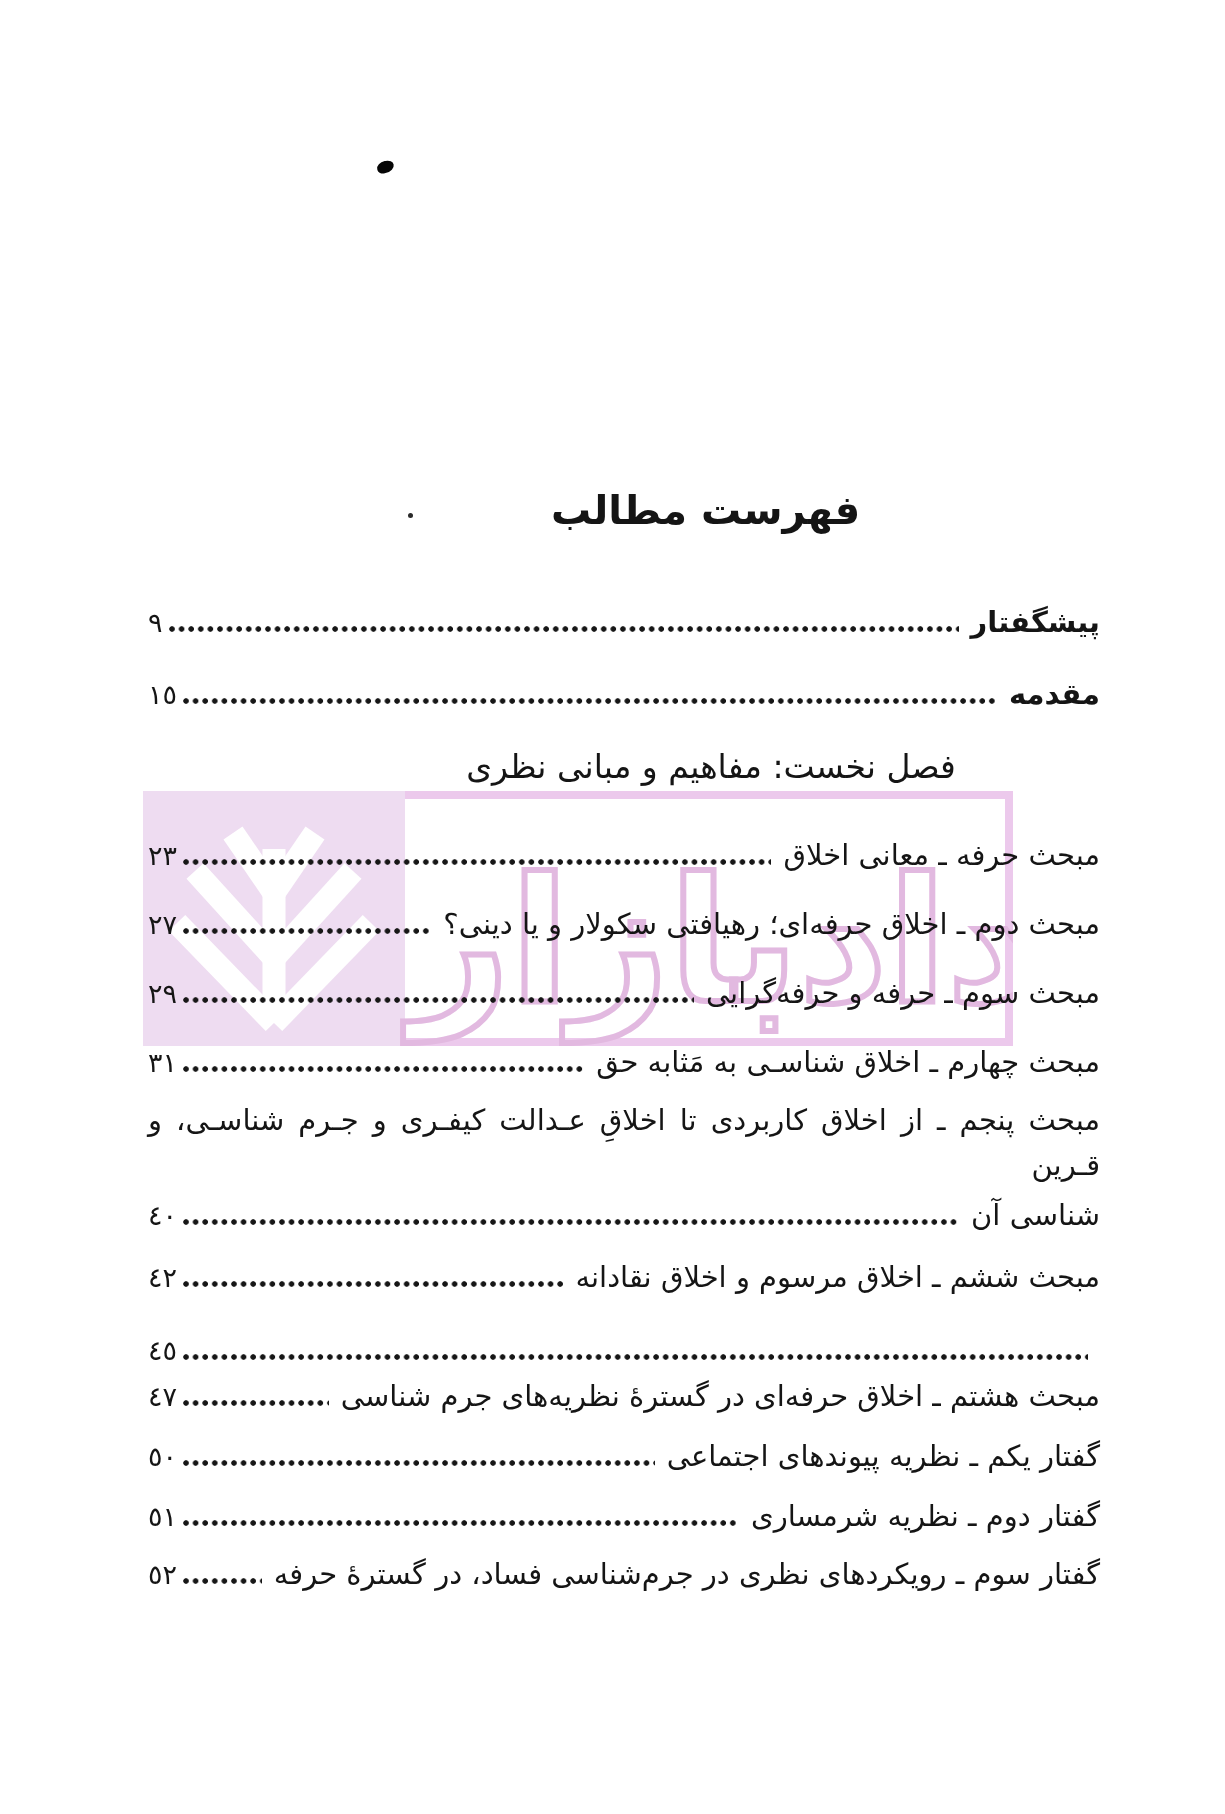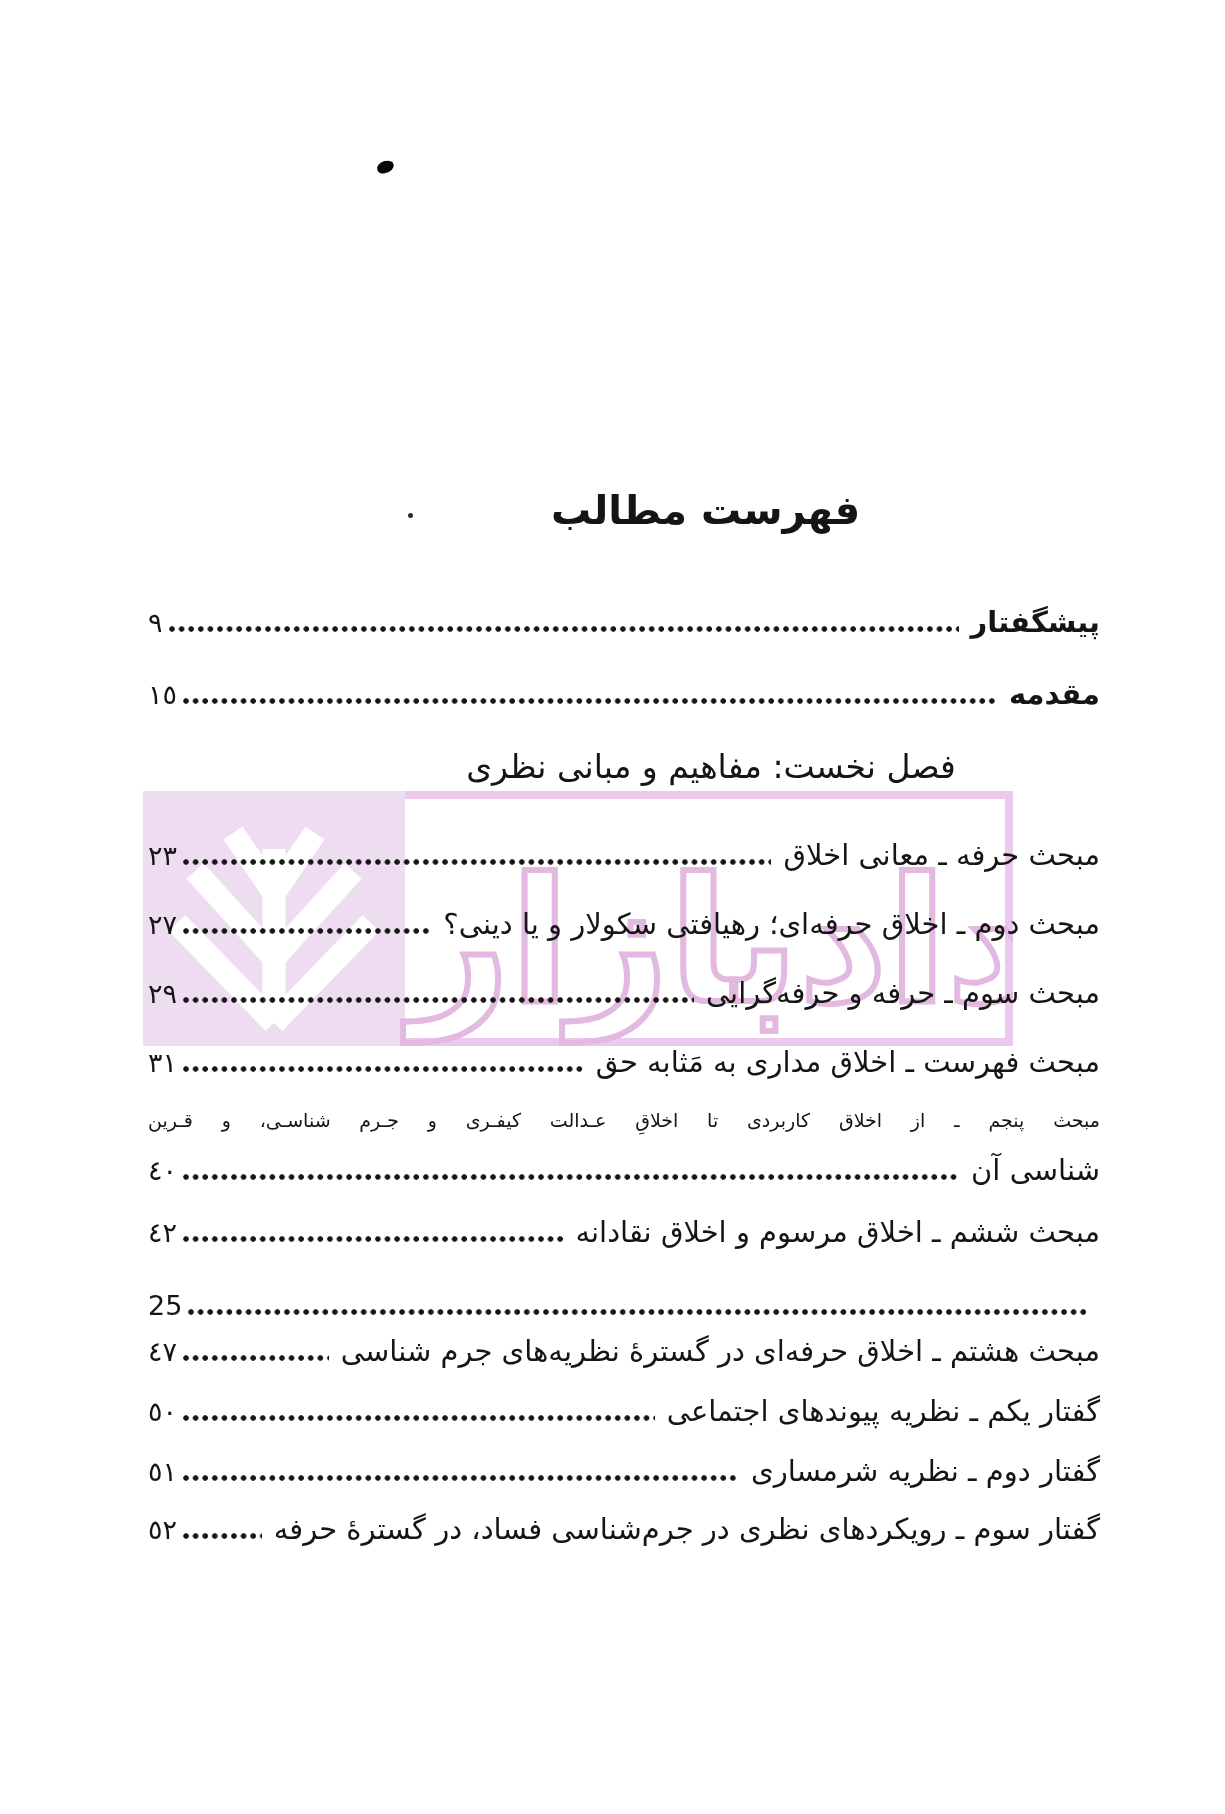--- a/index.html
+++ b/index.html
@@ -59,21 +59,21 @@
   }
   .pg{
     font-size:27px;white-space:nowrap;
   }
   .heading{
     position:relative;left:87px;
     font-size:33px;line-height:48px;font-weight:normal;
     text-align:center;
   }
   .runover{
-    font-size:19px;line-height:45px;
+    font-size:29px;line-height:45px;
     text-align:justify;
     text-align-last:justify;
   }
   
   .toc > *:nth-child(1){margin-bottom:27px;}
   .toc > *:nth-child(2){margin-bottom:26px;}
   .toc > *:nth-child(3){margin-bottom:42px;}
   .toc > *:nth-child(4){margin-bottom:24px;}
   .toc > *:nth-child(5){margin-bottom:24px;}
   .toc > *:nth-child(6){margin-bottom:24px;}
@@ -134,38 +134,38 @@
         <span class="lbl">مبحث دوم ـ اخلاق حرفه‌ای؛ رهیافتی سکولار و یا دینی؟</span>
         <span class="dots"></span>
         <span class="pg">٢٧</span>
       </div>
       <div class="row">
         <span class="lbl">مبحث سوم ـ حرفه و حرفه‌گرایی</span>
         <span class="dots"></span>
         <span class="pg">٢٩</span>
       </div>
       <div class="row">
-        <span class="lbl">مبحث فهرست ـ اخلاق مداری به مَثابه حق</span>
+        <span class="lbl">مبحث چهارم ـ اخلاق شناسـی به مَثابه حق</span>
         <span class="dots"></span>
         <span class="pg">٣١</span>
       </div>
       <div class="runover"><span>مبحث پنجم ـ از اخلاق کاربردی تا اخلاقِ عـدالت کیفـری و جـرم شناسـی، و قـرین</span></div>
       <div class="row">
         <span class="lbl">شناسی آن</span>
         <span class="dots"></span>
         <span class="pg">٤٠</span>
       </div>
       <div class="row">
         <span class="lbl">مبحث ششم ـ اخلاق مرسوم و اخلاق نقادانه</span>
         <span class="dots"></span>
         <span class="pg">٤٢</span>
       </div>
       <div class="row">
         <span class="dots"></span>
-        <span class="pg">25</span>
+        <span class="pg">٤٥</span>
       </div>
       <div class="row">
         <span class="lbl">مبحث هشتم ـ اخلاق حرفه‌ای در گسترهٔ نظریه‌های جرم شناسی</span>
         <span class="dots"></span>
         <span class="pg">٤٧</span>
       </div>
       <div class="row">
         <span class="lbl">گفتار یکم ـ نظریه پیوندهای اجتماعی</span>
         <span class="dots"></span>
         <span class="pg">٥٠</span>

